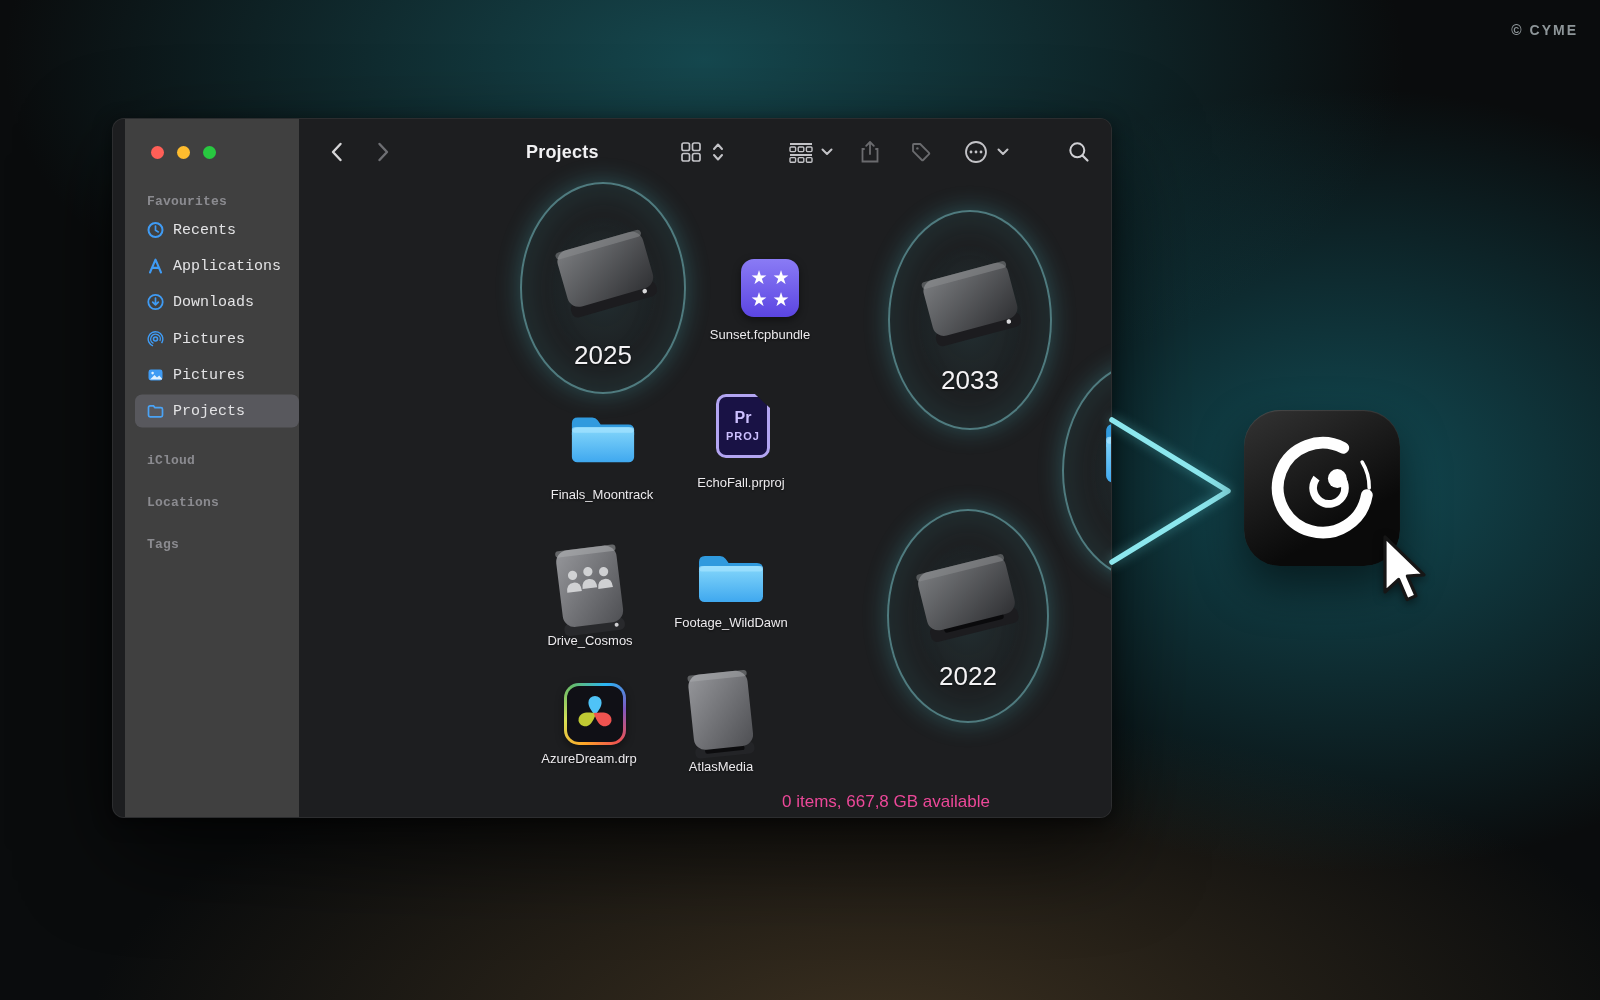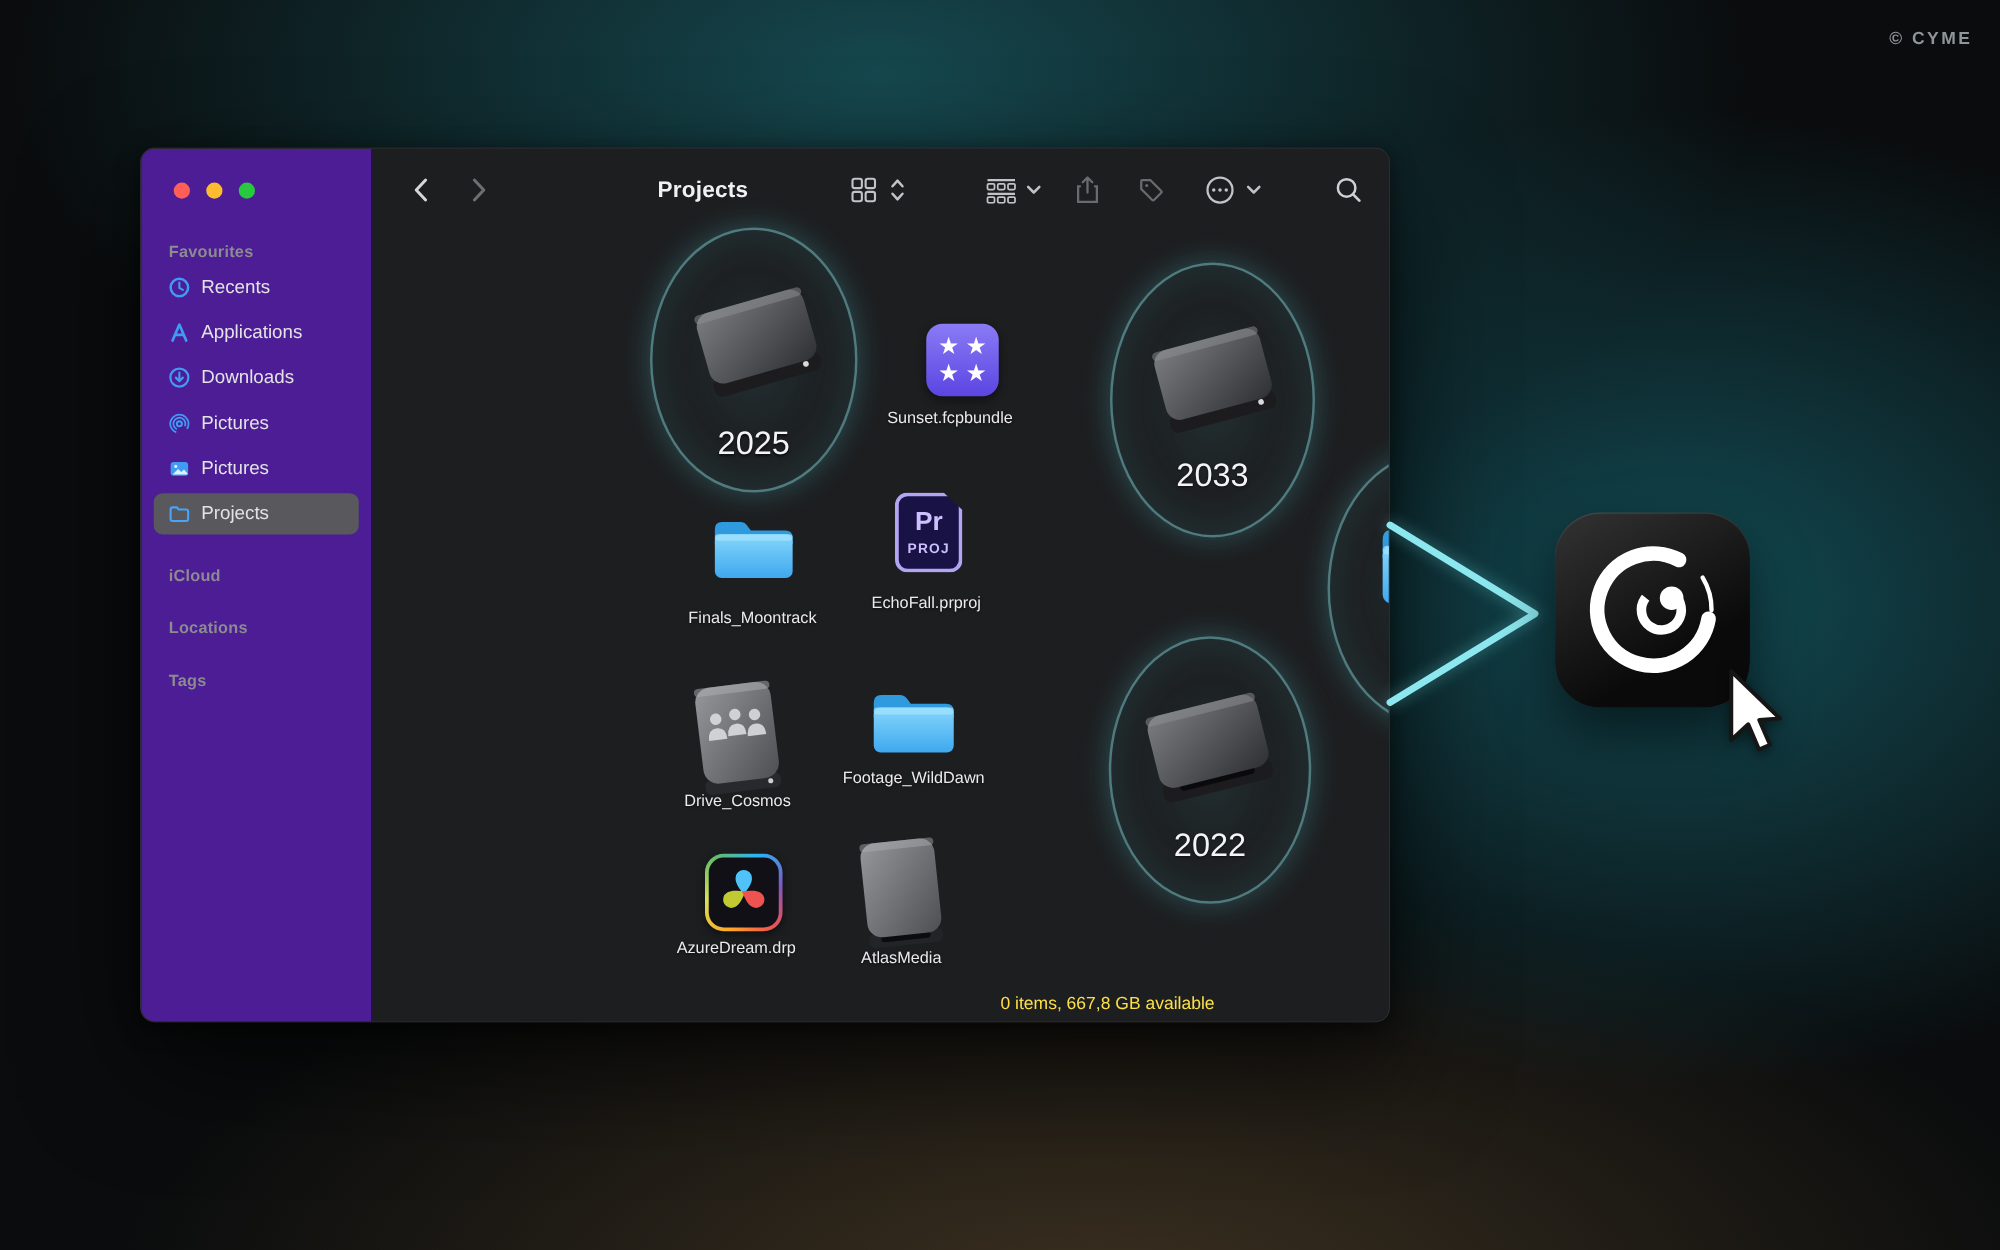--- a/index.html
+++ b/index.html
@@ -21,23 +21,24 @@
 
   
   .window {
     position:absolute; left:112px; top:118px; width:1000px; height:700px;
     border-radius:12px; overflow:hidden;
     box-shadow:0 34px 90px rgba(0,0,0,.6), 0 4px 18px rgba(0,0,0,.5);
     border:1px solid rgba(255,255,255,.07);
     background:#1d1e20;
   }
   .sidebar {
-    position:absolute; left:0; top:0; width:185px; height:700px;
-    background:#4c1d95;
+    position:absolute; left:12px; top:0; width:185px; height:700px;
+    background:#404040;
     border-right:1px solid #141416;
+    font-family:Liberation Mono, monospace;
   }
   .traffic { position:absolute; width:13px; height:13px; border-radius:50%; top:27px; }
   .sb-header {
     position:absolute; left:22px; font-size:13px; font-weight:bold; color:#8b8b90;
     transform:translateY(-50%); white-space:nowrap; letter-spacing:.2px;
   }
   .sb-item {
     position:absolute; left:10px; width:164px; height:33px; border-radius:7px;
     display:flex; align-items:center; gap:9px; padding-left:12px;
     color:#e3e3e5; font-size:15px; transform:translateY(-50%); white-space:nowrap;
@@ -82,40 +83,40 @@
   
   .prproj {
     width:54px; height:64px; position:relative;
     display:flex; flex-direction:column; align-items:center; justify-content:center;
   }
   .prproj .doc {
     position:absolute; inset:0;
     background:#191245; border:3px solid #b3a5f2; border-radius:10px;
     clip-path:polygon(0 0, 72% 0, 100% 22%, 100% 100%, 0 100%);
   }
-  .prproj .pr-top { position:relative; color:#cdc0ff; font-weight:bold; font-size:21px; line-height:1.05; }
+  .prproj .pr-top { position:relative; color:#cdc0ff; font-weight:bold; font-size:16px; line-height:1.05; }
   .prproj .pr-bottom { position:relative; color:#cdc0ff; font-weight:bold; font-size:11px; letter-spacing:1px; margin-top:4px; }
 
   
   .resolve {
     width:62px; height:62px; border-radius:15px; padding:3px;
     background:conic-gradient(from 140deg,#ef5350,#ffa726,#d4e157,#66bb6a,#29b6f6,#7e57c2,#ef5350);
     box-shadow:0 3px 8px rgba(0,0,0,.45);
   }
   .resolve .inner { width:100%; height:100%; border-radius:12px; background:#101016; display:flex; align-items:center; justify-content:center; }
 
   
   .app-icon {
     position:absolute; left:1244px; top:410px; width:156px; height:156px; border-radius:36px;
     background:linear-gradient(150deg,#333333,#0a0a0a 70%);
     box-shadow:0 20px 45px rgba(0,0,0,.55), inset 0 1px 1px rgba(255,255,255,.12);
     display:flex; align-items:center; justify-content:center;
   }
 
-  .statusbar-text { position:absolute; transform:translate(-50%,-50%); color:#fde047; font-size:14px; white-space:nowrap;text-align:center; }
+  .statusbar-text { position:absolute; transform:translate(-50%,-50%); color:#ec4899; font-size:17px; white-space:nowrap;text-align:center; }
 
   .watermark {
     position:absolute; right:22px; top:22px; color:#8e9699; font-size:14px;
     font-weight:bold; letter-spacing:2px;
   }
 </style>
 </head>
 <body>
 
 <div class="bg"></div>

